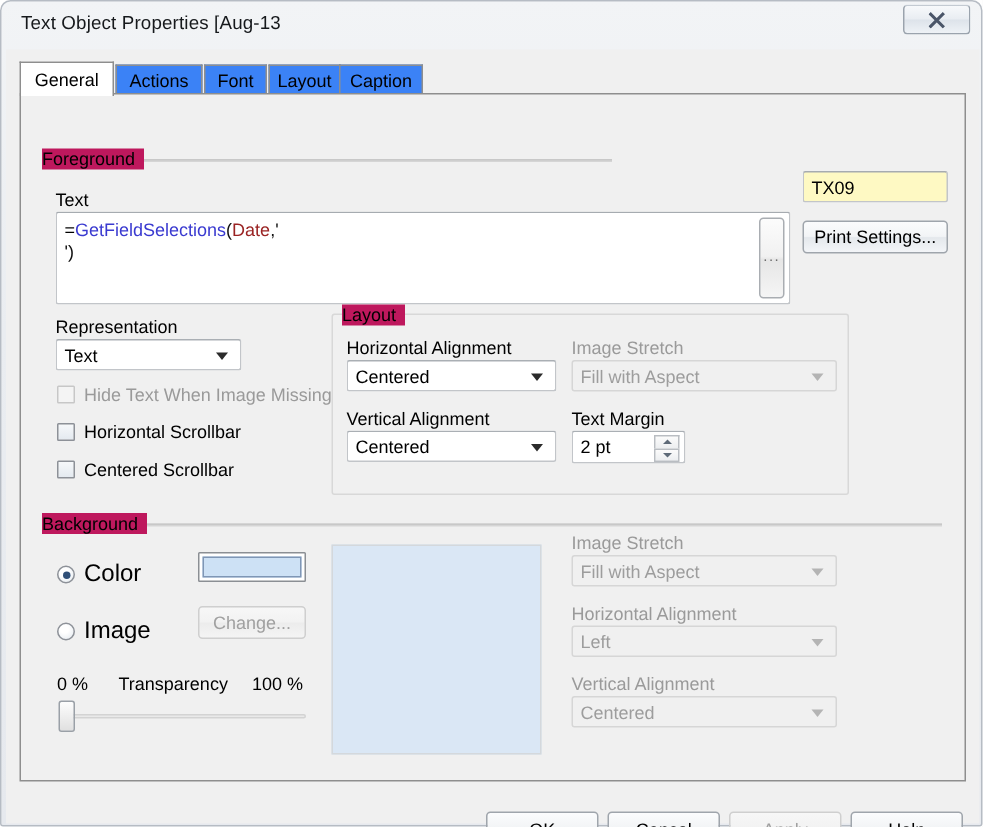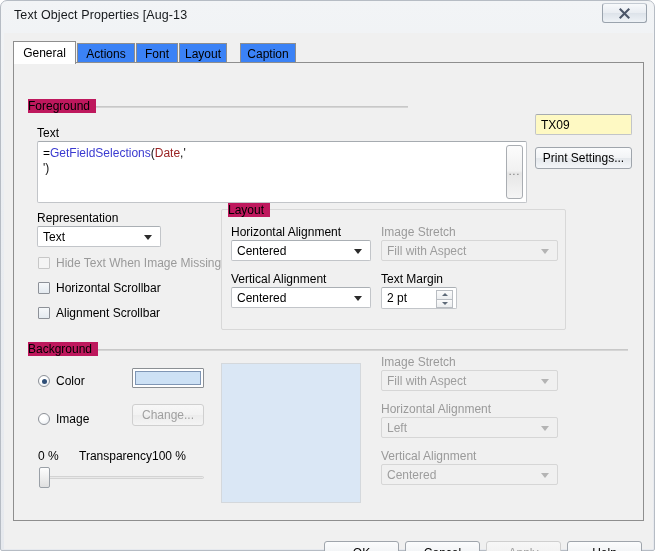--- a/index.html
+++ b/index.html
@@ -284,21 +284,21 @@
   }
   .checkrow.disabled .cbox {
     border-color: #c7c7c7;
     background: #f4f4f4;
   }
 
   
   .radiorow {
     position: absolute;
     display: flex; align-items: center;
-    font-size: 12px;
+    font-size: 16px;
     color: #000;
     white-space: nowrap;
   }
   .radio {
     width: 12px; height: 12px;
     box-sizing: border-box;
     border: 1px solid #8d9198;
     border-radius: 50%;
     background: radial-gradient(circle at 40% 35%, #ffffff 30%, #e2e8ee 100%);
     margin-right: 6px;
@@ -379,21 +379,21 @@
         </div>
       <div class="tab" style="left:64px; width:58px;">
           <span>Actions</span>
         </div>
       <div class="tab" style="left:123px;width:42px;">
           <span>Font</span>
         </div>
       <div class="tab" style="left:166px;width:48px;">
           <span>Layout</span>
         </div>
-      <div class="tab" style="left:227px;width:56px;">
+      <div class="tab" style="left:213px;width:56px;">
           <span>Caption</span>
         </div>
     </div>
 
     <div id="tabpage">
 
       <div class="group-label" style="left:14px; top:36px;">Foreground</div>
       <div class="group-rule" style="left:72px; top:43px; width:322px;"></div>
 
       <div class="lbl" style="left:23px; top:63px;">Text</div>
@@ -413,21 +413,21 @@
       <div class="checkrow disabled" style="left:24px; top:193px;">
         <span class="cbox"></span>
         <span>Hide Text When Image Missing</span>
       </div>
       <div class="checkrow" style="left:24px; top:218px;">
         <span class="cbox"></span>
         <span>Horizontal Scrollbar</span>
       </div>
       <div class="checkrow" style="left:24px; top:243px;">
         <span class="cbox"></span>
-        <span>Alignment Scrollbar</span>
+        <span>Centered Scrollbar</span>
       </div>
 
       <div class="lbl" style="left:521px; top:39px;margin-top:44px;">Object ID</div>
       <div class="input-box" style="left:521px; top:51px; width:97px; height:21px;">
         <span>TX09</span>
       </div>
       <div class="btn" style="left:521px; top:84px; width:97px; height:22px;">Print Settings...</div>
 
       <div class="framed-group" style="left:207px; top:146px; width:345px; height:121px;"></div>
       <div class="group-label" style="left:214px; top:140px;">Layout</div>
@@ -475,21 +475,21 @@
       </div>
 
       <div class="radiorow" style="left:24px; top:349px;">
         <span class="radio"></span>
         <span>Image</span>
       </div>
       <div class="btn disabled" style="left:118px; top:341px; width:72px; height:22px;">Change...</div>
 
       <div class="lbl" style="left:24px; top:386px;">0 %</div>
       <div class="lbl" style="left:65px; top:386px;">Transparency</div>
-      <div class="lbl" style="left:138px; top:386px;">100 %</div>
+      <div class="lbl" style="left:154px; top:386px;">100 %</div>
       <div id="slider-track" style="left:27px; top:413px; width:163px;"></div>
       <div id="slider-thumb" style="left:25px; top:404px;"></div>
 
       <div id="preview-panel" style="left: 207px; top: 300px; width: 140px; height: 140px; background: rgb(218, 231, 245);"></div>
 
       <div class="lbl disabled" style="left:367px; top:292px;">Image Stretch</div>
       <div class="combo disabled" style="left:367px; top:307px; width:177px; height:21px;">
         <span>Fill with Aspect</span>
         <span class="arrow"></span>
       </div>

